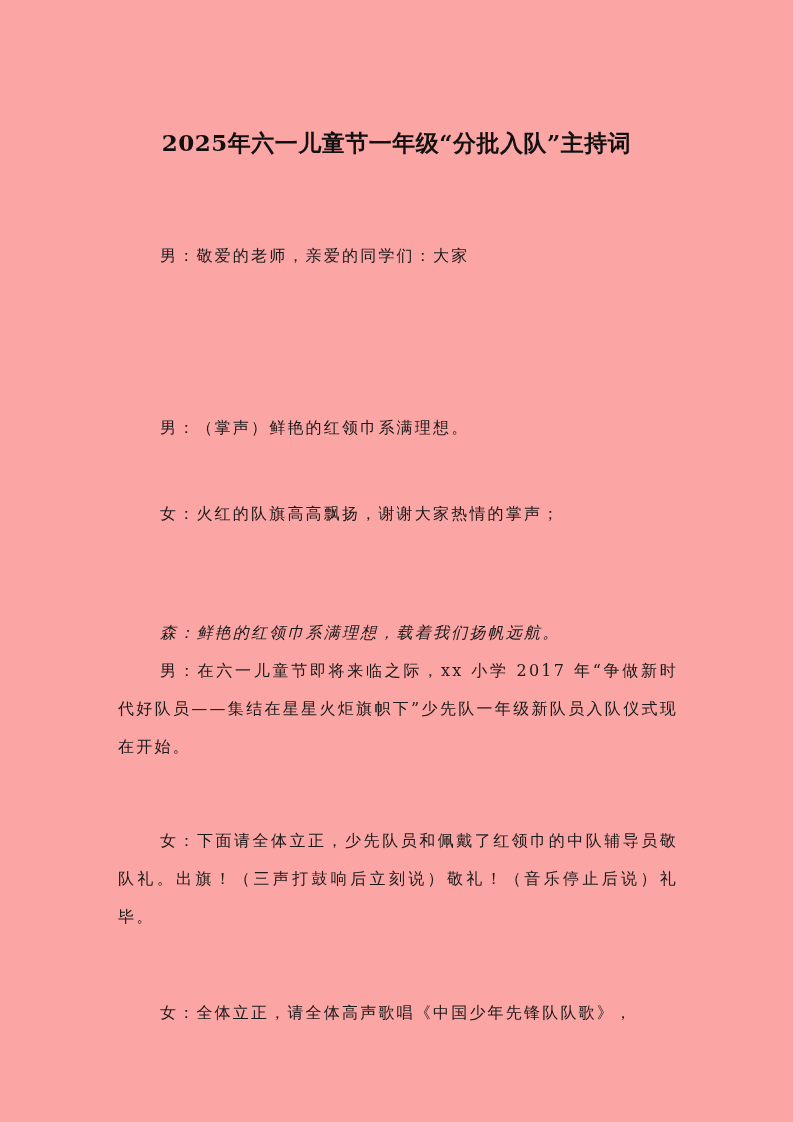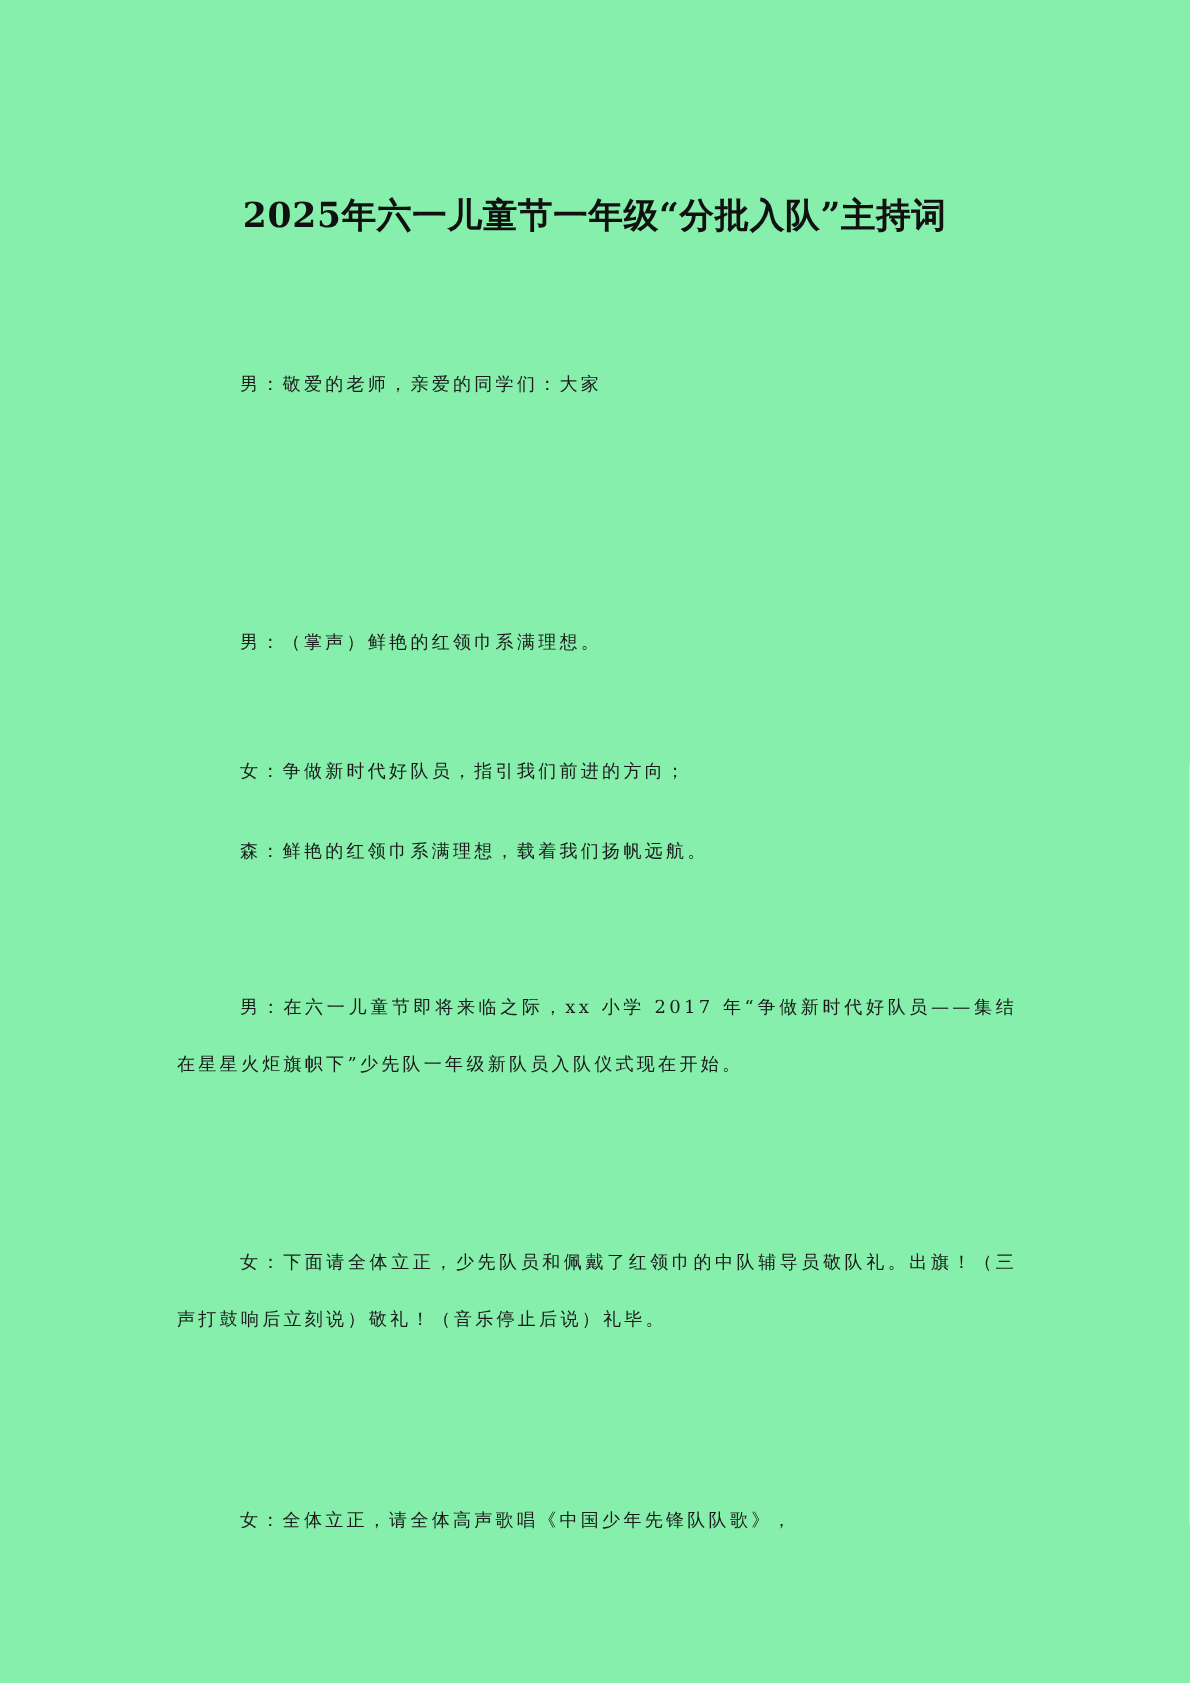--- a/index.html
+++ b/index.html
@@ -13,53 +13,53 @@
       position: relative;
       overflow: hidden;
       font-family: "DejaVu Serif", "Liberation Serif", serif;
       color: #1a1a1a;
     }
     .page {
       position: absolute;
       left: 0; top: 0;
       width: 793px;
       height: 1122px;
-      background: #86efac;
+      background: #fca5a5;
     }
     .title {
       position: absolute;
       left: 0;
       top: 128px;
       width: 793px;
       text-align: center;
       font-size: 23px;
       font-weight: bold;
       letter-spacing: 0.5px;
       color: #111;
       margin: 0;
     }
     .para {
       position: absolute;
       left: 118px;
       width: 560px;
-      font-size: 12px;
+      font-size: 16px;
       line-height: 38px;
       text-indent: 42px;
       letter-spacing: 2.2px;
       margin: 0;
       color: #1a1a1a;
       text-align: justify;
     }
   </style>
 </head>
 <body>
 
 <div class="page">
   <h1 class="title">2025年六一儿童节一年级“分批入队”主持词</h1>
 
   <p class="para" style="top:237px;">男：敬爱的老师，亲爱的同学们：大家</p>
   <p class="para" style="top:409px;">男：（掌声）鲜艳的红领巾系满理想。</p>
-  <p class="para" style="top:495px;">女：争做新时代好队员，指引我们前进的方向；</p>
-  <p class="para" style="top:548px;">森：鲜艳的红领巾系满理想，载着我们扬帆远航。</p>
+  <p class="para" style="top:495px;">女：火红的队旗高高飘扬，谢谢大家热情的掌声；</p>
+  <p class="para" style="top:614px;font-style:italic;">森：鲜艳的红领巾系满理想，载着我们扬帆远航。</p>
   <p class="para" style="top:652px;">男：在六一儿童节即将来临之际，xx 小学 2017 年“争做新时代好队员——集结在星星火炬旗帜下”少先队一年级新队员入队仪式现在开始。</p>
   <p class="para" style="top:822px;">女：下面请全体立正，少先队员和佩戴了红领巾的中队辅导员敬队礼。出旗！（三声打鼓响后立刻说）敬礼！（音乐停止后说）礼毕。</p>
   <p class="para" style="top:994px;">女：全体立正，请全体高声歌唱《中国少年先锋队队歌》，</p>
 </div>
 
 </body></html>

